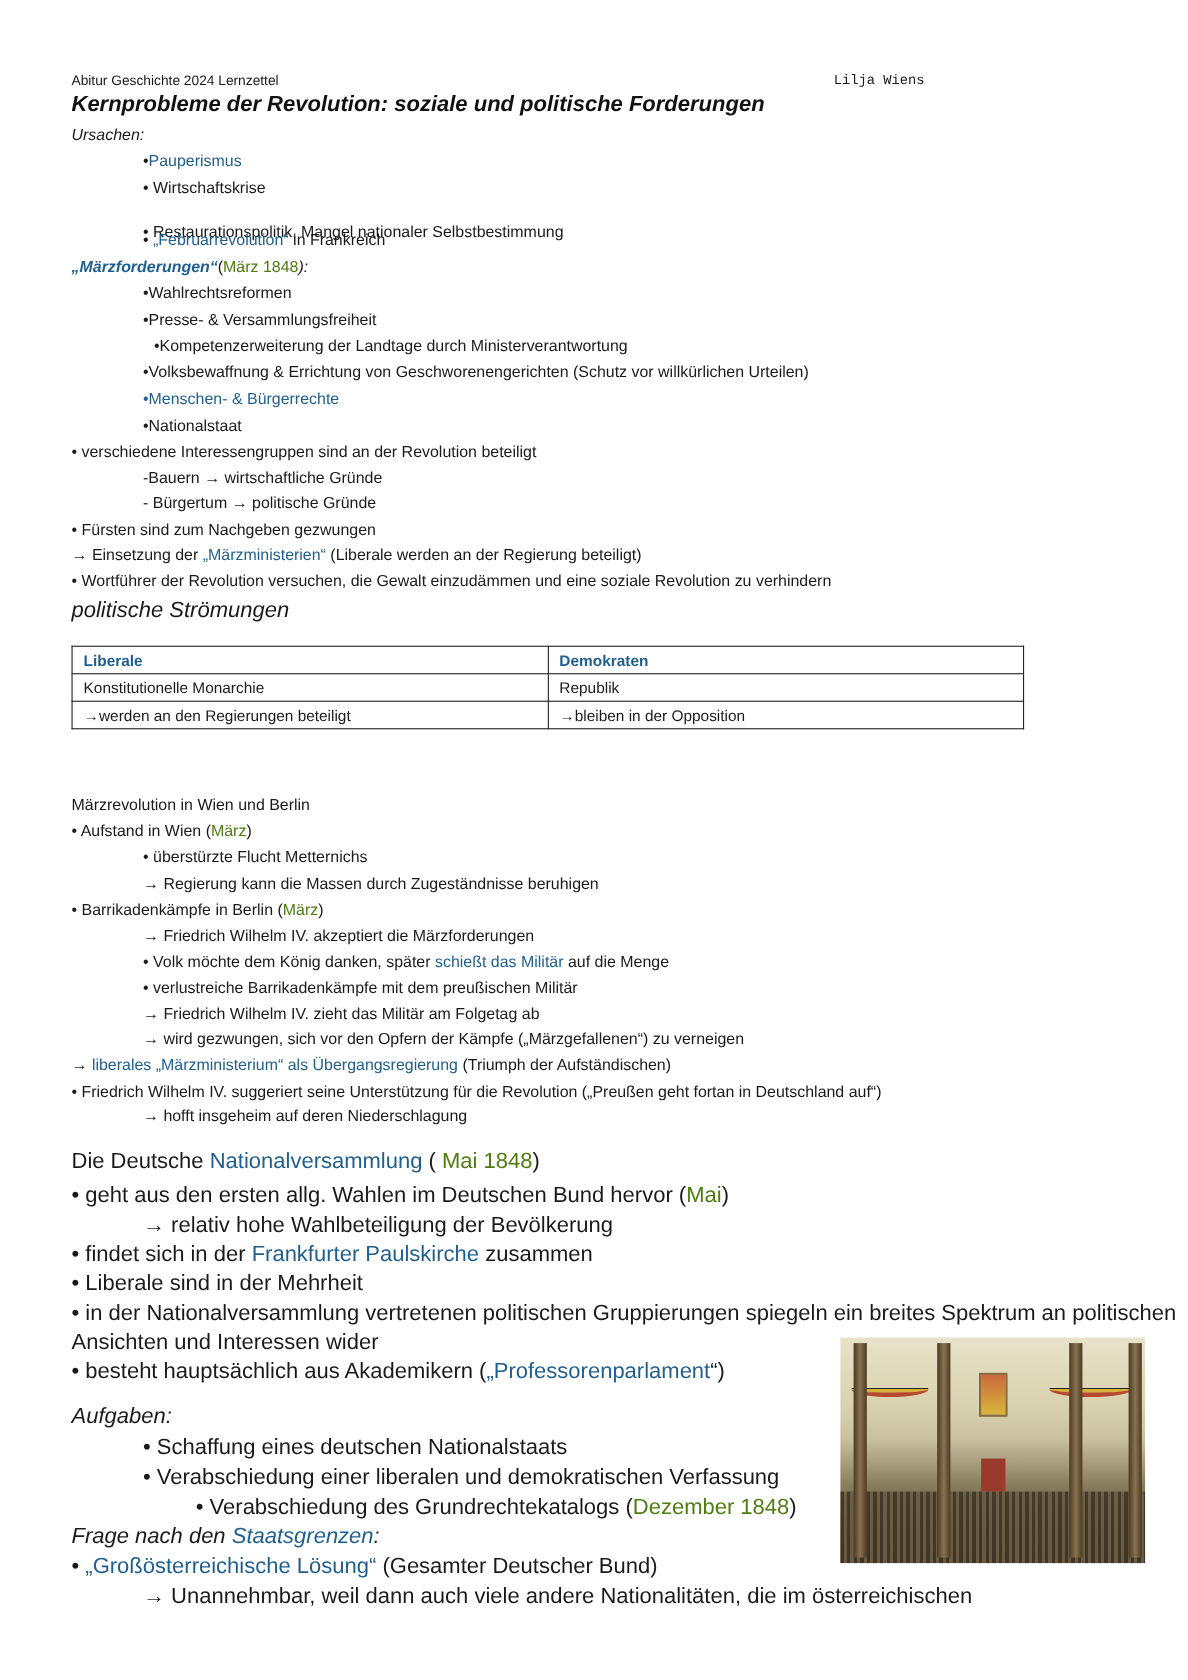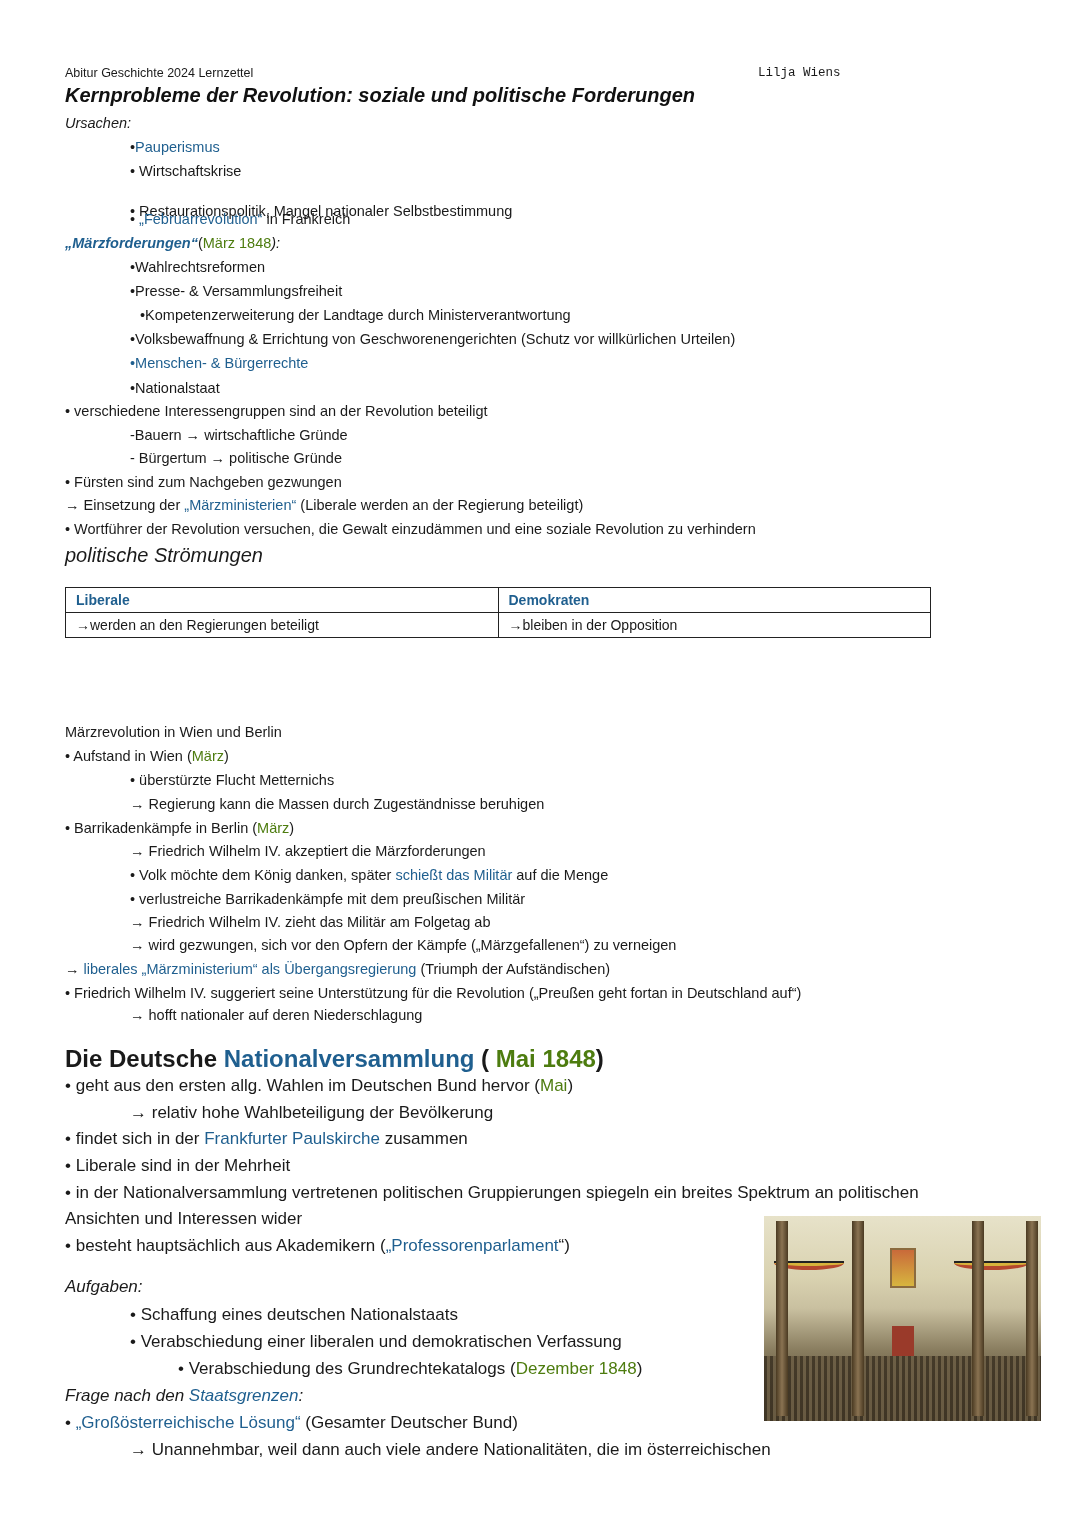--- a/index.html
+++ b/index.html
@@ -2,26 +2,26 @@
 <html><head>
 <meta charset="utf-8">
 <style>
   * { box-sizing: border-box; margin: 0; padding: 0; }
   html, body { width: 1080px; height: 1527px; background: #ffffff; }
   body { font-family: "Liberation Sans", "DejaVu Sans", sans-serif; color: #1a1a1a; position: relative; overflow: hidden; }
   .abs { position: absolute; white-space: nowrap; }
   .blue { color: #1f5f8f; }
   .orange { color: #4d7c0f; }
   .s14 { font-size: 14.5px; }
-  .s17 { font-size: 17px; }
+  .s17 { font-size: 20px; }
   .hdr { font-size: 12.5px; }
   .title { font-size: 20px; font-weight: bold; font-style: italic; color: #111; }
   .ital { font-style: italic; }
   .h2 { font-size: 20px; font-style: italic; }
-  .h3 { font-size: 24px; font-weight: bold; }
+  .h3 { font-size: 20px; }
   .bold { font-weight: bold; }
   table.cmp { position: absolute; left: 65px; top: 587px; width: 866px; border-collapse: collapse; font-size: 14px; }
   table.cmp td { border: 1.5px solid #222; padding: 2px 10px; vertical-align: top; line-height: 20px; width: 50%; }
   .img-box { position: absolute; left: 764px; top: 1216px; width: 277px; height: 205px;
     background: linear-gradient(180deg, #e7e2c9 0%, #d9d2b0 30%, #c9c0a0 45%, #8a7e60 65%, #5d513c 85%, #4a3f2e 100%);
     overflow: hidden; }
   .pillar { position: absolute; top: 5px; width: 12px; height: 195px; background: linear-gradient(90deg,#4a3a22,#8a7352,#4a3a22); }
   .drape { position: absolute; height: 14px; border-bottom: 4px solid #b5482e; border-radius: 0 0 50% 50%; top: 40px; background: linear-gradient(180deg, transparent 55%, #222 55%, #222 70%, #d7b33b 70%); }
   .painting { position: absolute; left: 126px; top: 32px; width: 26px; height: 40px; background: linear-gradient(180deg,#c96a3a,#d7b53f); border: 2px solid #8b6b3e; }
   .podium { position: absolute; left: 128px; top: 110px; width: 22px; height: 30px; background: #9a3a2a; }
@@ -58,39 +58,43 @@
 
 <div class="abs h2" style="left:65px; top:544px;">politische Strömungen</div>
 
 <table class="cmp">
   <tbody>
       <tr>
     <td class="blue bold">Liberale</td>
     <td class="blue bold">Demokraten</td>
   </tr>
   <tr>
+    <td>Konstitutionelle Monarchie</td>
+    <td>Republik</td>
+  </tr>
+  <tr>
     <td>→werden an den Regierungen beteiligt</td>
     <td>→bleiben in der Opposition</td>
   </tr>
 </tbody>
   </table>
 
 <div class="abs s14" style="left:65px; top:724px;">Märzrevolution in Wien und Berlin</div>
 <div class="abs s14" style="left:65px; top:748px;"><span>• Aufstand in Wien (</span><span class="orange">März</span><span>)</span></div>
 <div class="abs s14" style="left:130px; top:772px;">• überstürzte Flucht Metternichs</div>
 <div class="abs s14" style="left:130px; top:796px;">→ Regierung kann die Massen durch Zugeständnisse beruhigen</div>
 <div class="abs s14" style="left:65px; top:820px;"><span>• Barrikadenkämpfe in Berlin (</span><span class="orange">März</span><span>)</span></div>
 <div class="abs s14" style="left:130px; top:843px;">→ Friedrich Wilhelm IV. akzeptiert die Märzforderungen</div>
 <div class="abs s14" style="left:130px; top:867px;"><span>• Volk möchte dem König danken, später </span><span class="blue">schießt das Militär</span><span> auf die Menge</span></div>
 <div class="abs s14" style="left:130px; top:891px;">• verlustreiche Barrikadenkämpfe mit dem preußischen Militär</div>
 <div class="abs s14" style="left:130px; top:914px;">→ Friedrich Wilhelm IV. zieht das Militär am Folgetag ab</div>
 <div class="abs s14" style="left:130px; top:937px;">→ wird gezwungen, sich vor den Opfern der Kämpfe („Märzgefallenen“) zu verneigen</div>
 <div class="abs s14" style="left:65px; top:961px;"><span>→ </span><span class="blue">liberales „Märzministerium“ als Übergangsregierung</span><span> (Triumph der Aufständischen)</span></div>
 <div class="abs s14" style="left:65px; top:985px;">• Friedrich Wilhelm IV. suggeriert seine Unterstützung für die Revolution („Preußen geht fortan in Deutschland auf“)</div>
-<div class="abs s14" style="left:130px; top:1007px;">→ hofft nationaler auf deren Niederschlagung</div>
+<div class="abs s14" style="left:130px; top:1007px;">→ hofft insgeheim auf deren Niederschlagung</div>
 
 <div class="abs h3" style="left:65px; top:1045px;"><span>Die Deutsche </span><span class="blue">Nationalversammlung</span><span> ( </span><span class="orange">Mai 1848</span><span>)</span></div>
 <div class="abs s17" style="left:65px; top:1076px;"><span>• geht aus den ersten allg. Wahlen im Deutschen Bund hervor (</span><span class="orange">Mai</span><span>)</span></div>
 <div class="abs s17" style="left:130px; top:1103px;">→ relativ hohe Wahlbeteiligung der Bevölkerung</div>
 <div class="abs s17" style="left:65px; top:1129px;"><span>•  findet sich in der </span><span class="blue">Frankfurter Paulskirche</span><span> zusammen</span></div>
 <div class="abs s17" style="left:65px; top:1156px;">• Liberale sind in der Mehrheit</div>
 <div class="abs s17" style="left:65px; top:1183px;">• in der Nationalversammlung vertretenen politischen Gruppierungen spiegeln ein breites Spektrum an politischen</div>
 <div class="abs s17" style="left:65px; top:1209px;">Ansichten und Interessen wider</div>
 <div class="abs s17" style="left:65px; top:1236px;"><span>• besteht hauptsächlich aus Akademikern (</span><span class="blue">„Professorenparlament</span><span>“)</span></div>
 

